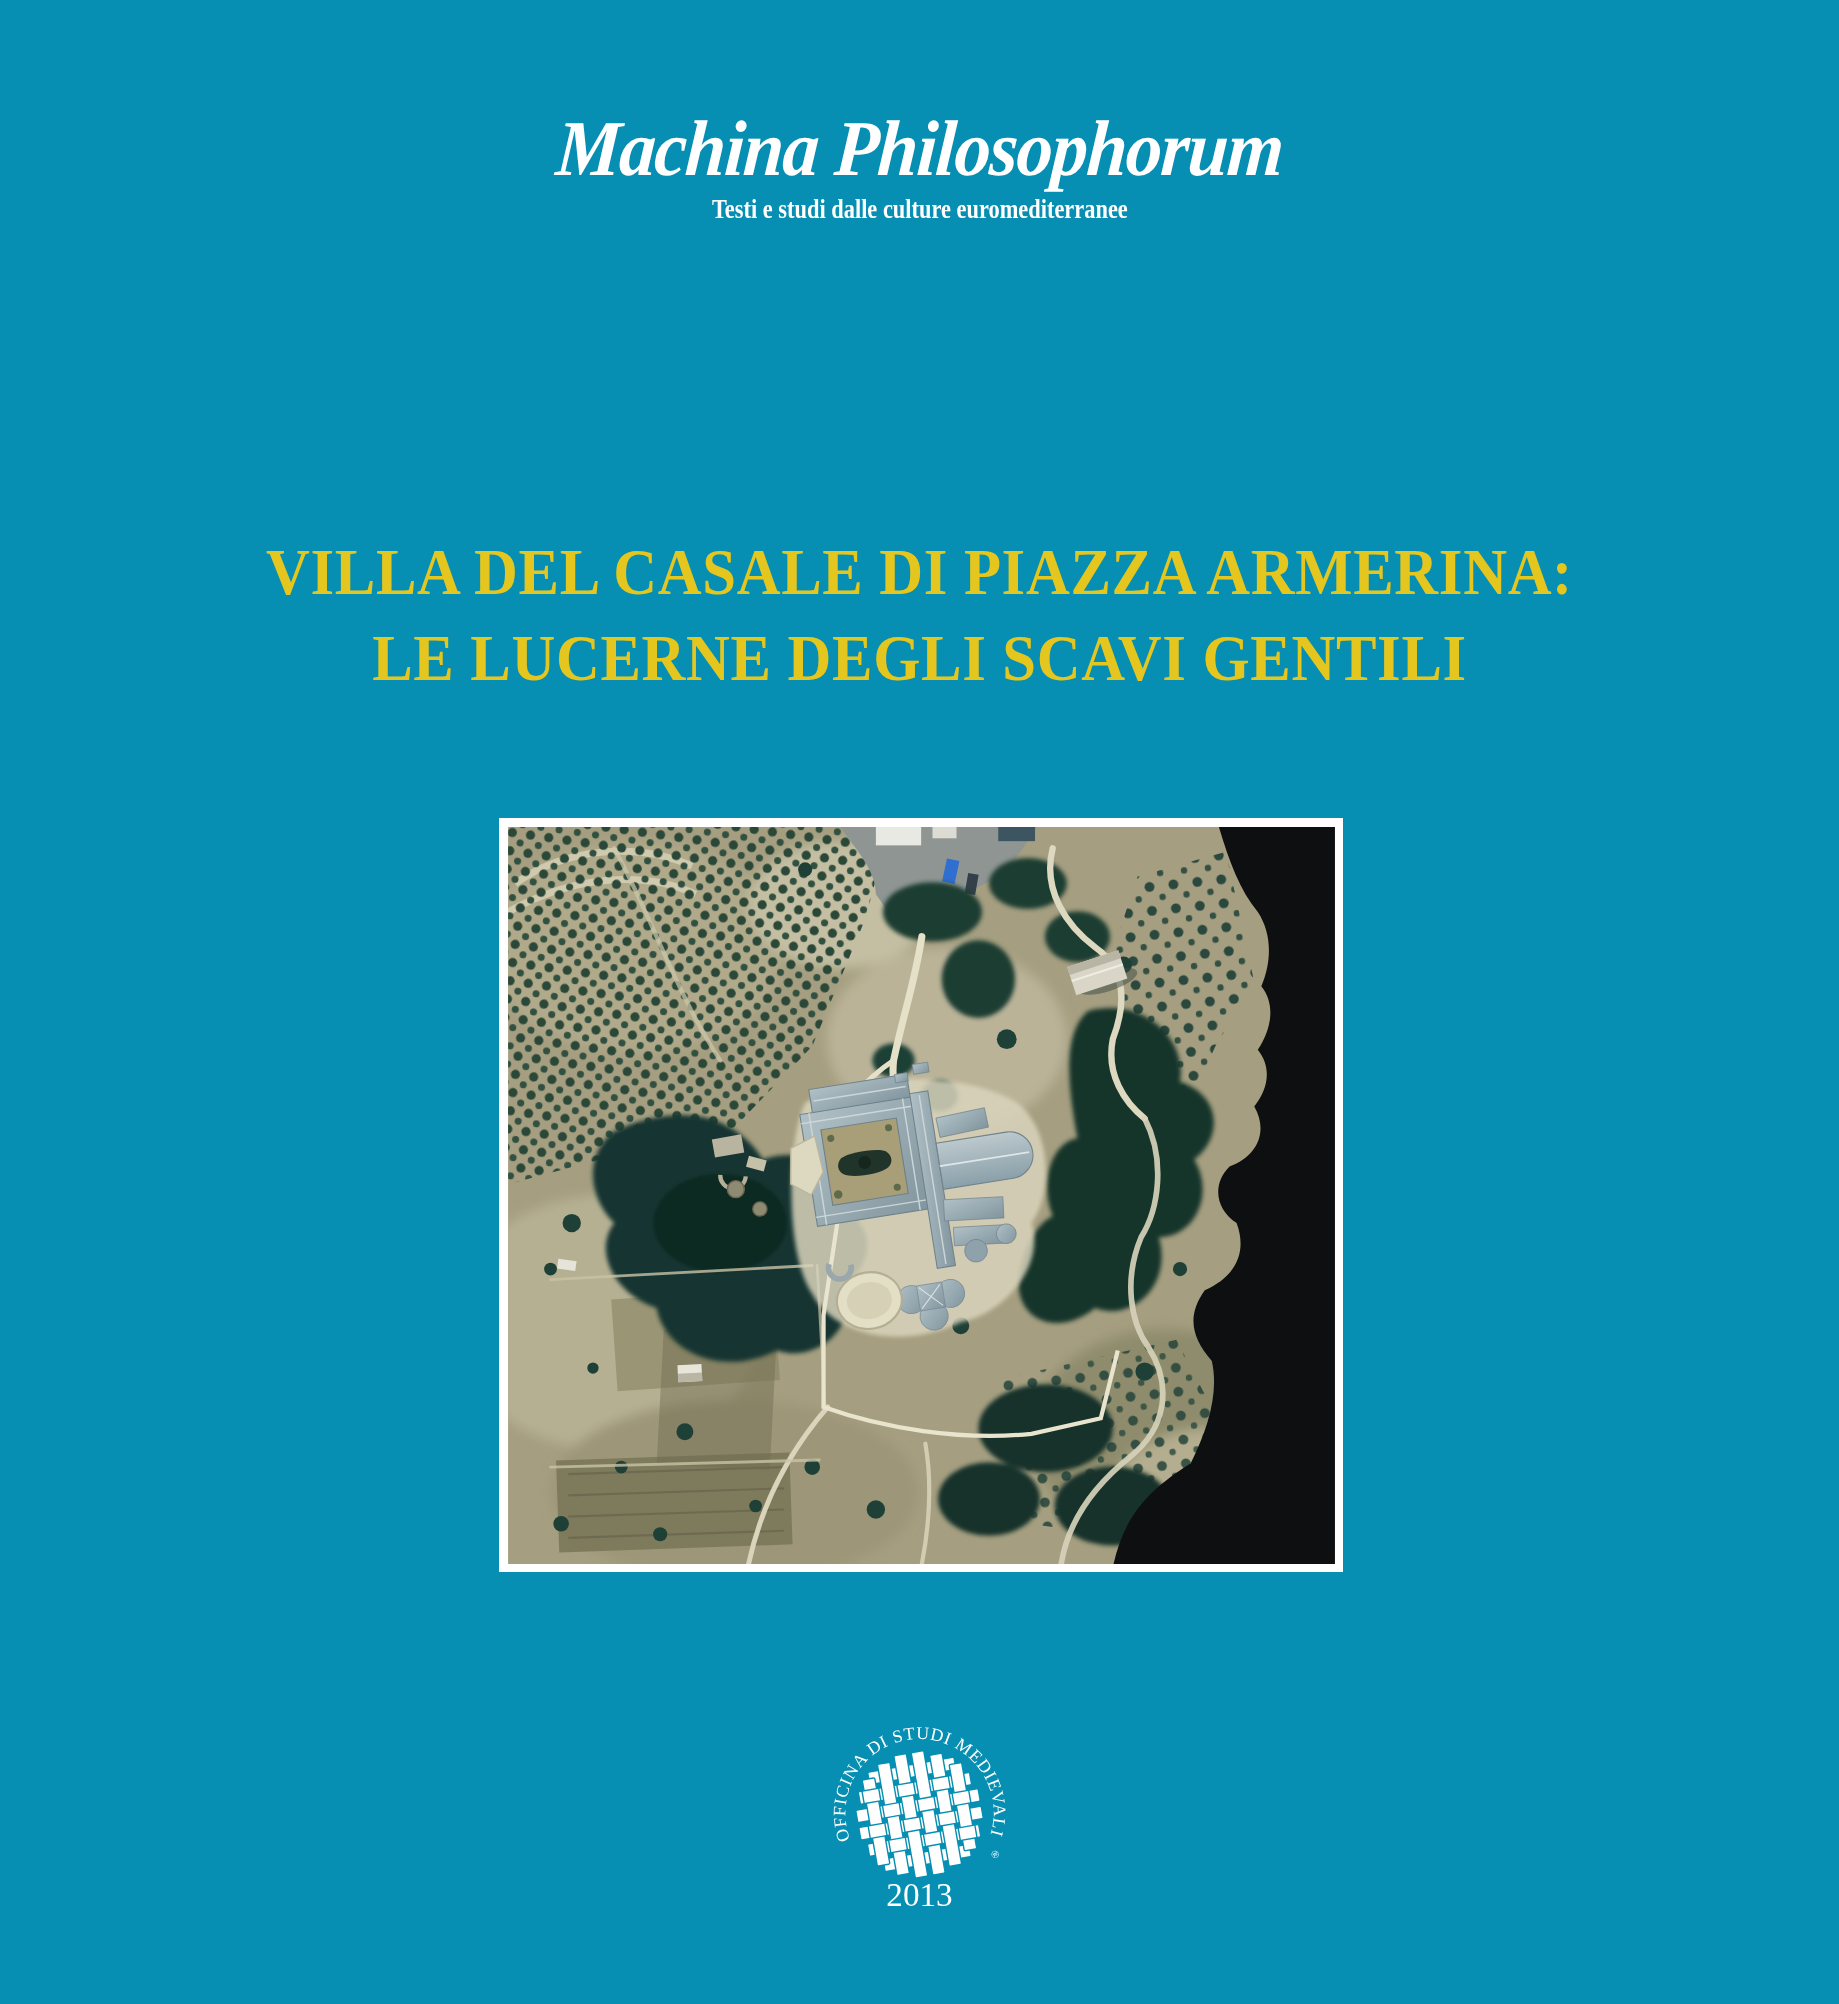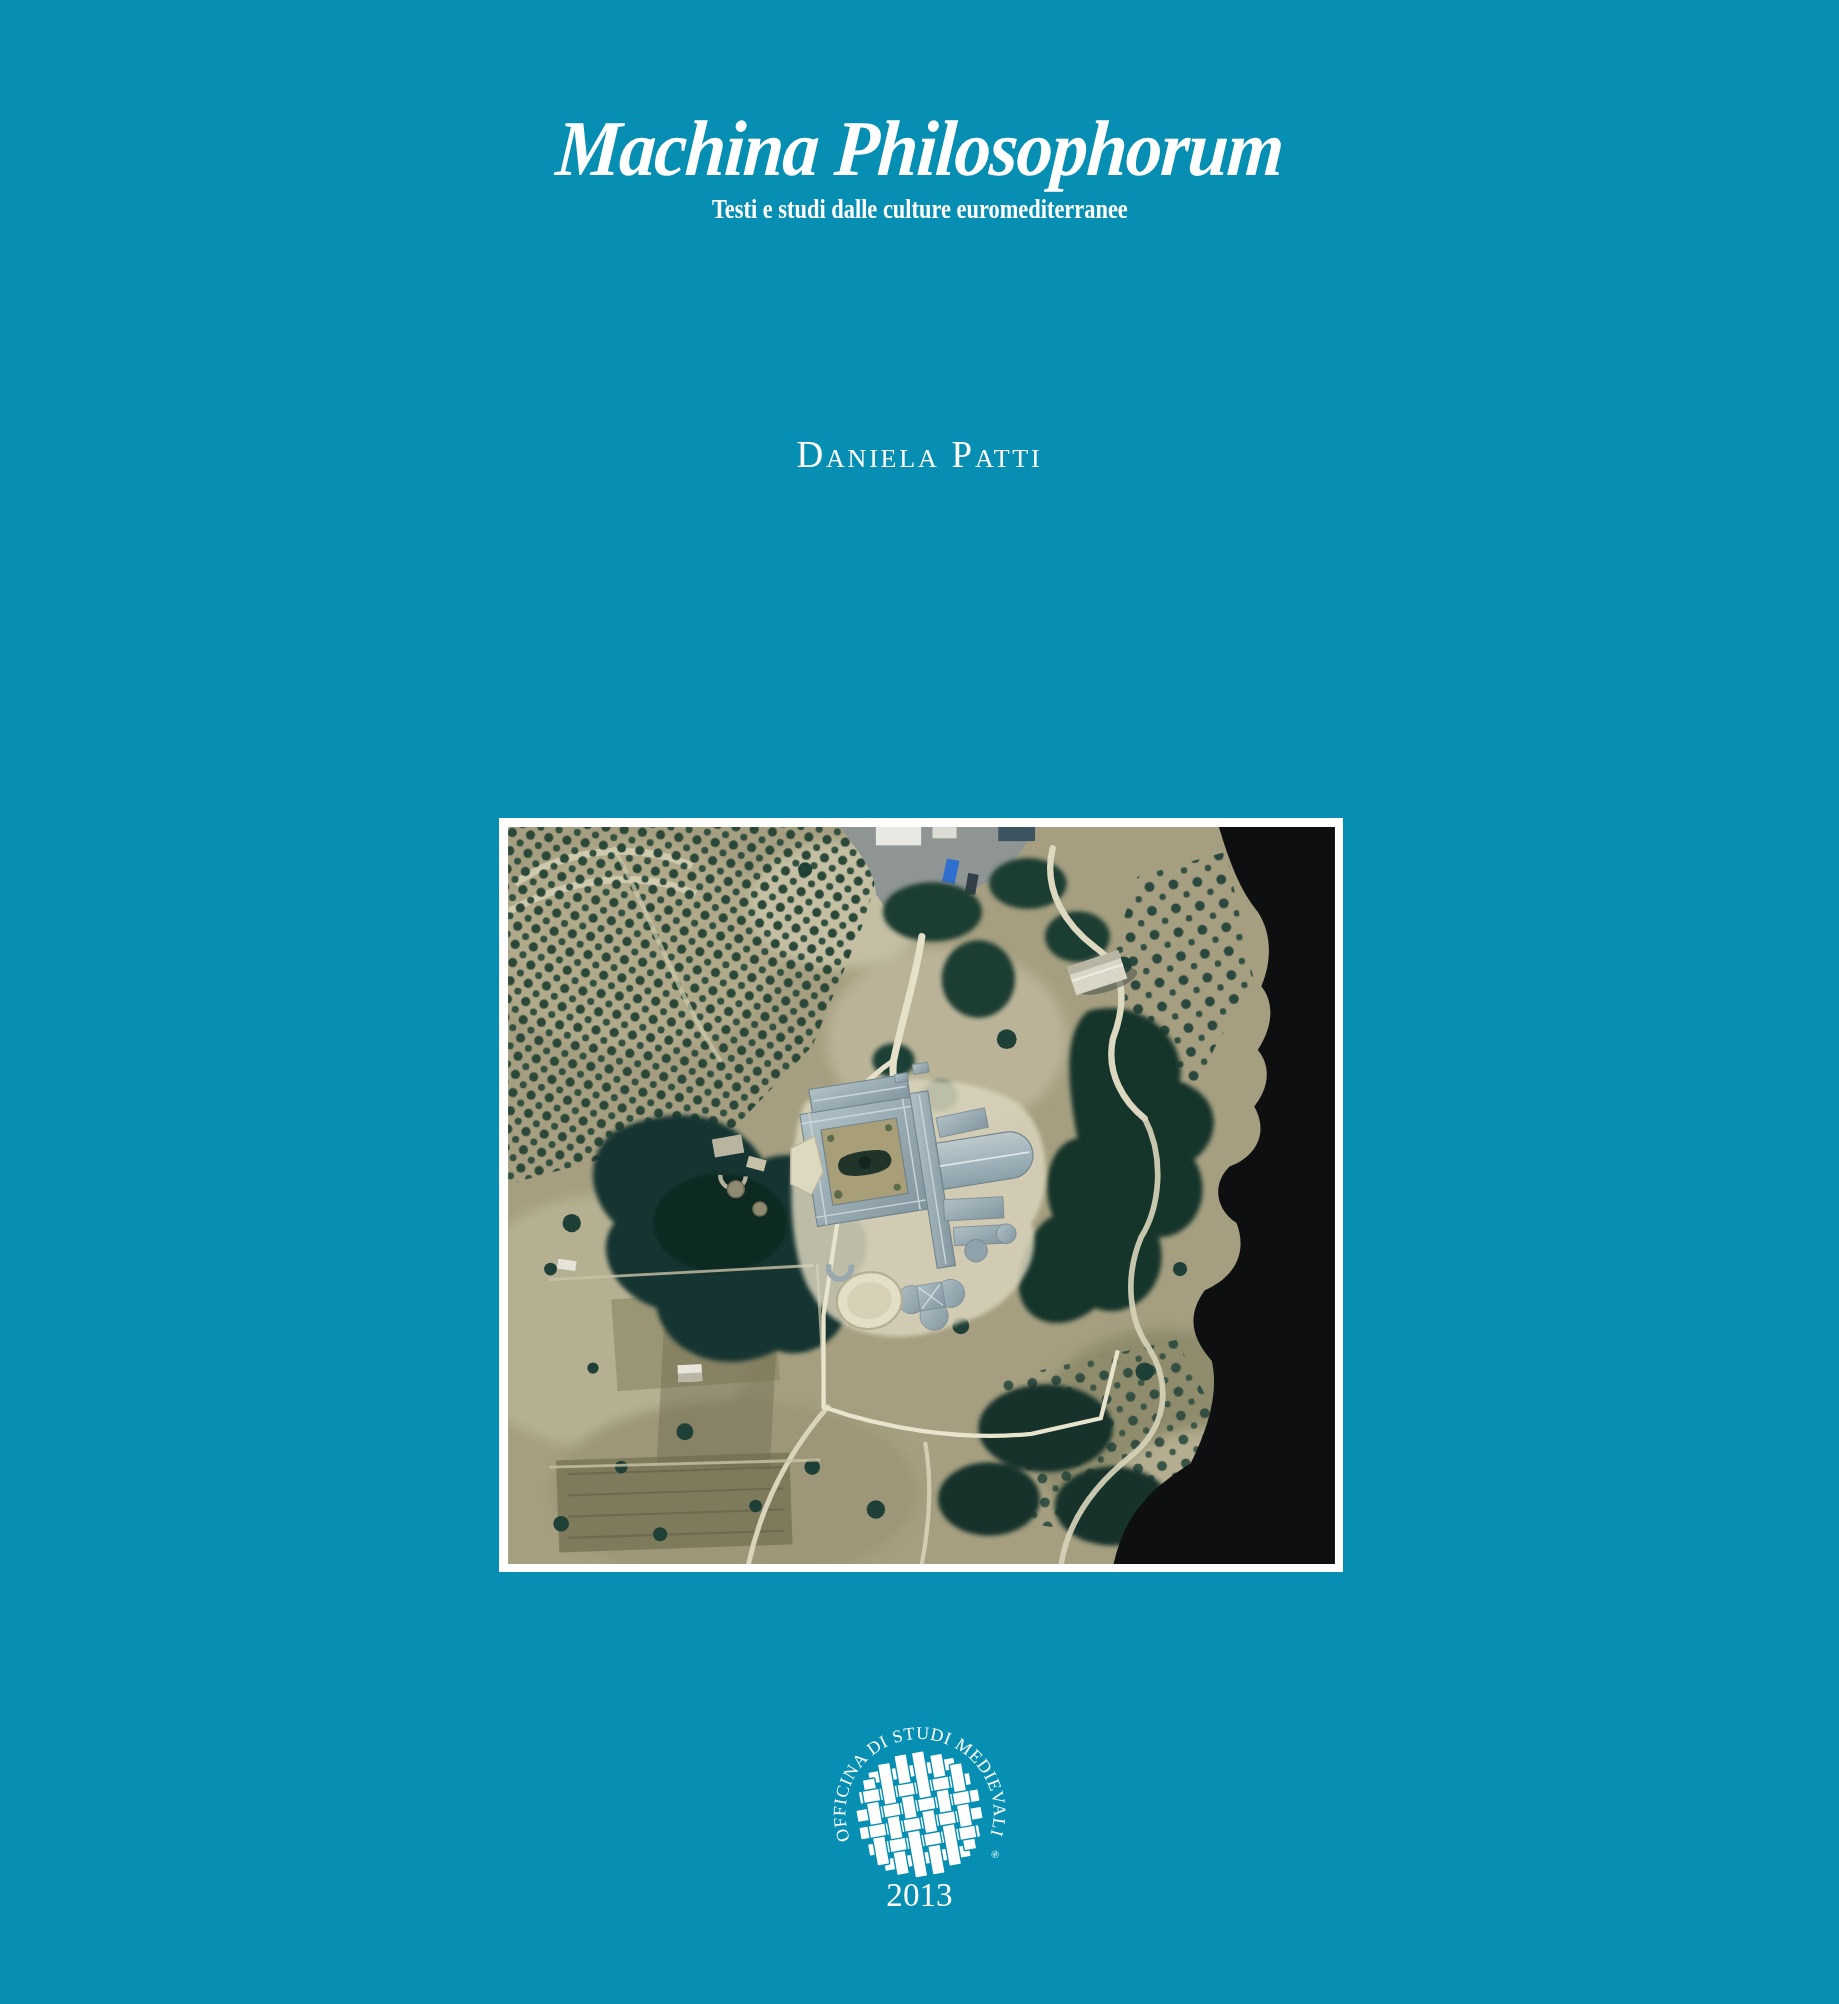--- a/index.html
+++ b/index.html
@@ -60,22 +60,25 @@
 </head>
 <body>
 
 <div class="cover">
 
   <div class="series">
     <div class="series-name">Machina Philosophorum</div><br>
     <div class="series-subtitle">Testi e studi dalle culture euromediterranee</div>
   </div>
 
-  <div class="author">Daniela Patti</div>
-
+
+  <div class="title">
+    <span class="tline">VILLA DEL CASALE DI PIAZZA ARMERINA:</span>
+    <span class="tline">LE LUCERNE DEGLI SCAVI GENTILI</span>
+  </div>
 
   <div class="photo-frame">
     <svg width="827" height="737" viewBox="0 0 1169 1042">
       <defs>
         <filter id="b1" x="-40%" y="-40%" width="180%" height="180%">
             <feGaussianBlur stdDeviation="8"></feGaussianBlur>
           </filter>
         <filter id="b2" x="-40%" y="-40%" width="180%" height="180%">
             <feGaussianBlur stdDeviation="3"></feGaussianBlur>
           </filter>

